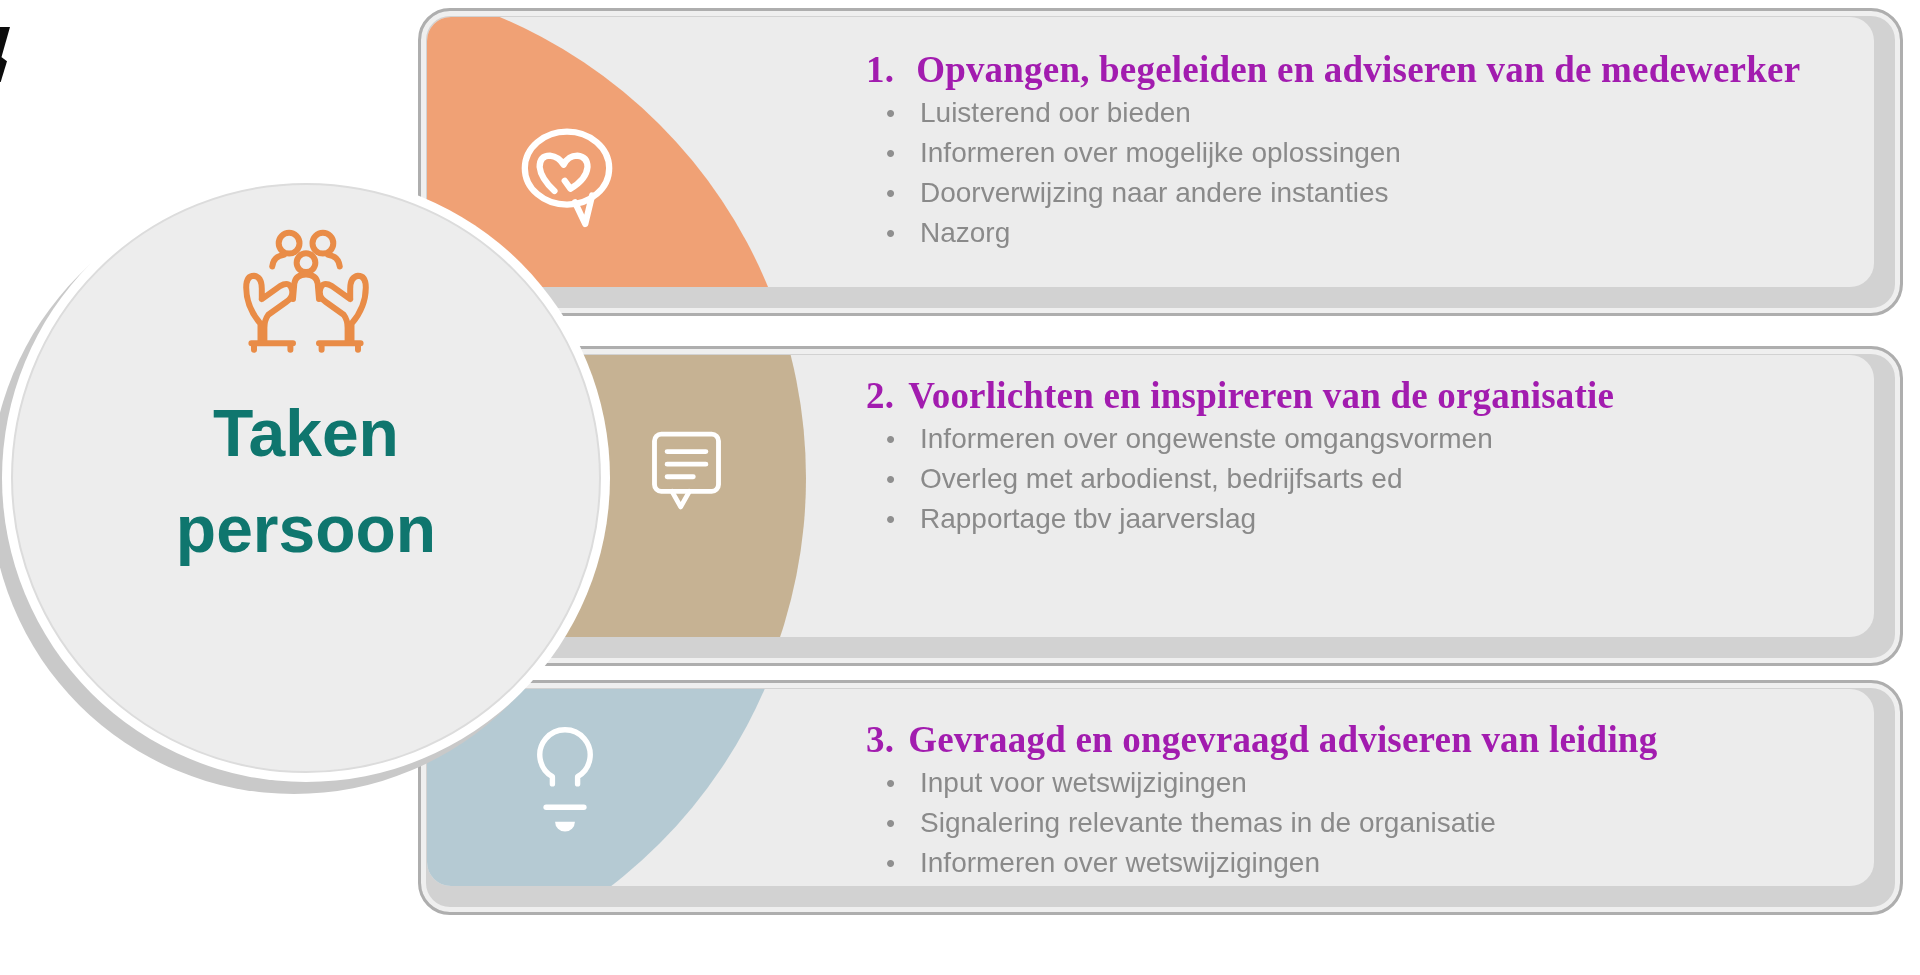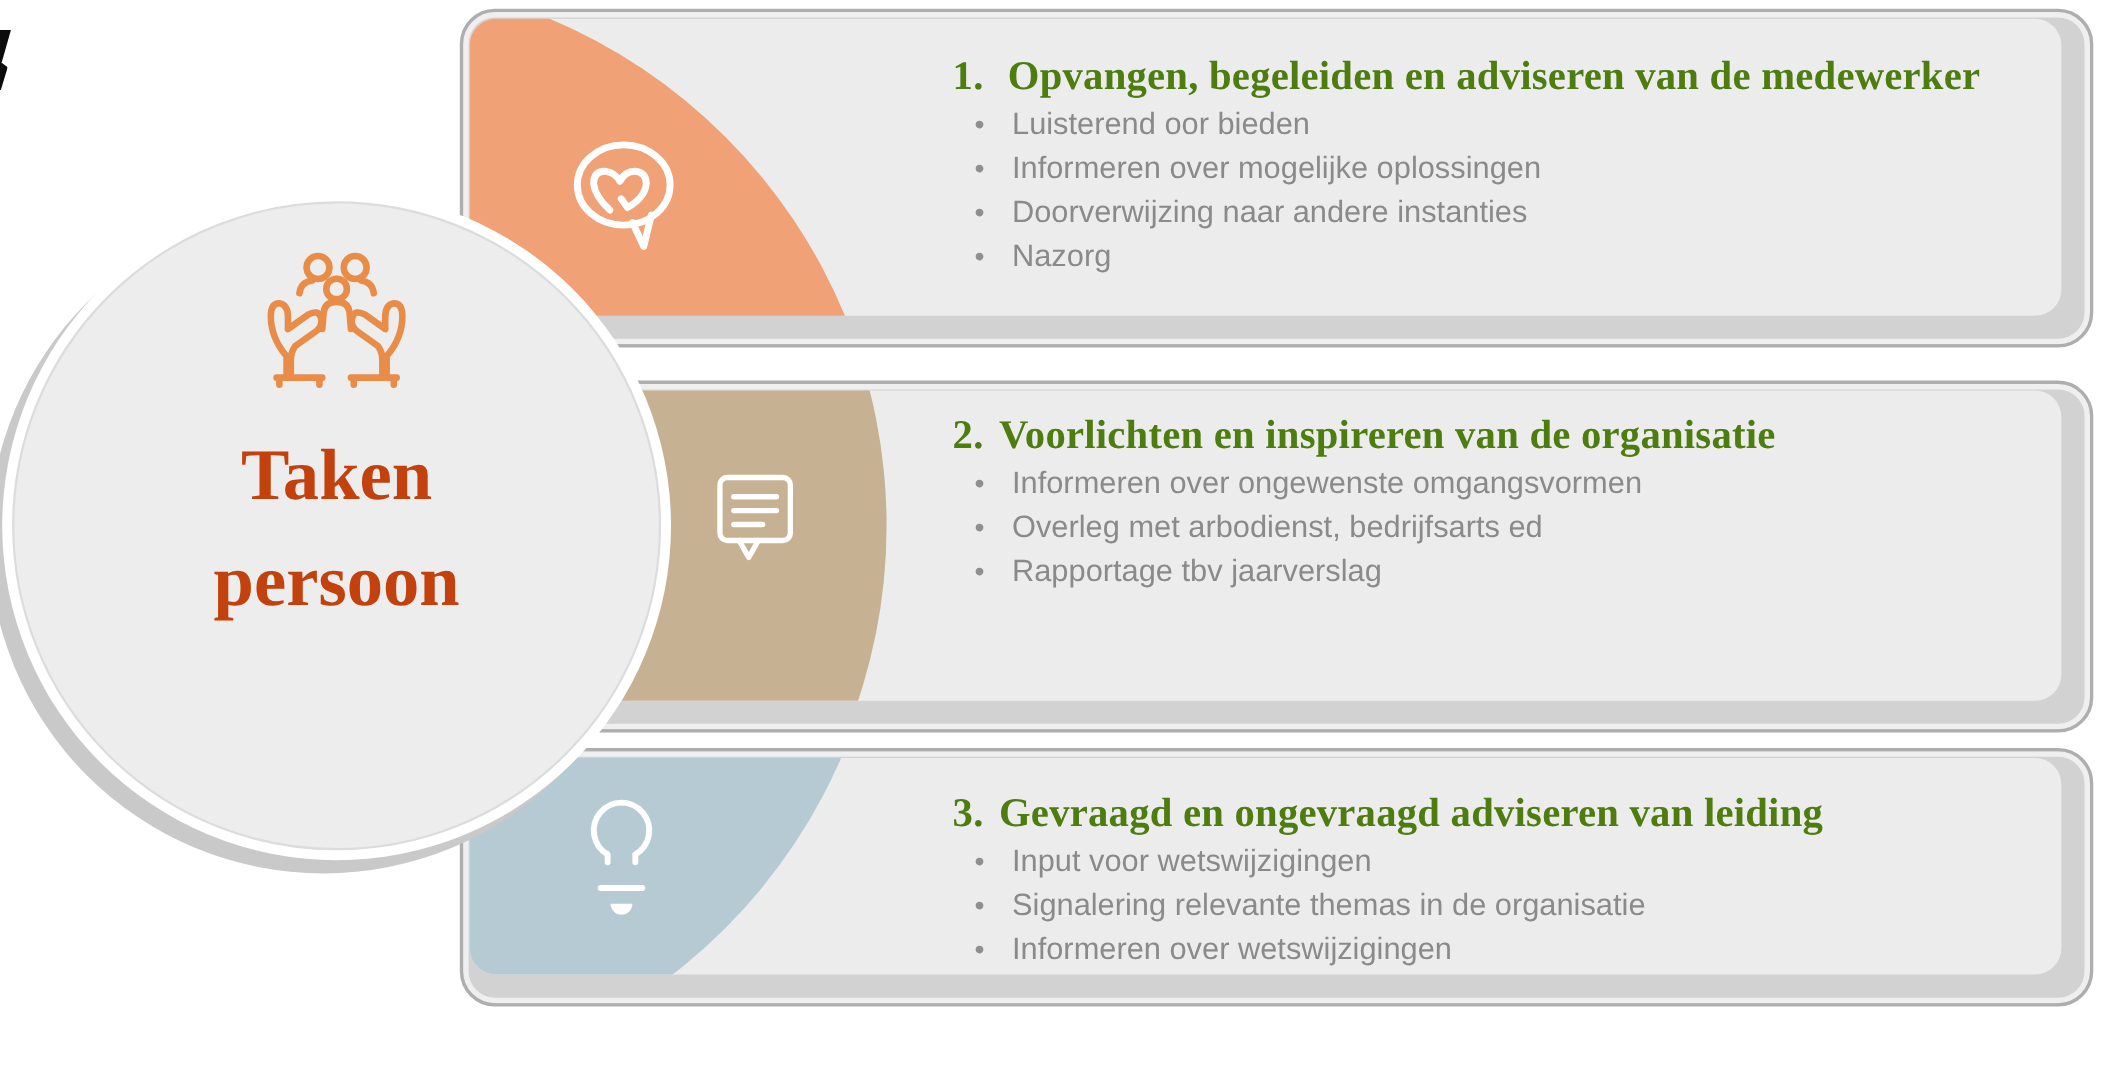--- a/index.html
+++ b/index.html
@@ -35,21 +35,21 @@
   .c2 svg.cardicon{left:211px;top:65px;width:97px;height:100px;}
   .c3 svg.cardicon{left:93px;top:35px;width:90px;height:136px;}
 
   .text{position:absolute;left:439px;top:0;right:20px;}
   .c1 .text{padding-top:30px;}
   .c2 .text{padding-top:18px;}
   .c3 .text{padding-top:28px;}
 
   h2.heading{
     margin:0;font-family:"Liberation Serif", serif;font-weight:700;
-    font-size:37px;line-height:46px;color:#4d7c0f;letter-spacing:.2px;
+    font-size:37px;line-height:46px;color:#a21caf;letter-spacing:.2px;
   }
   h2.heading .num{margin-right:14px;}
   .c1 h2.heading .num{margin-right:22px;}
 
   ul.bullets{list-style:none;margin:0 0 0 20px;padding:0;}
   ul.bullets li{
     position:relative;padding-left:34px;line-height:40px;
     font-size:28px;color:#8a8a8a;
   }
   ul.bullets li::before{
@@ -60,22 +60,22 @@
   .circle{
     position:absolute;left:11px;top:183px;width:590px;height:590px;box-sizing:border-box;
     background:#ededed;border:2px solid #dcdcdc;border-radius:50%;z-index:5;
     box-shadow:0 0 0 9px #ffffff, -12px 12px 0 9px #c9c9c9;
     display:flex;flex-direction:column;align-items:center;
     padding-top:40px;
   }
   .circle svg.centericon{width:134px;height:130px;}
   .circle-title{
     margin-top:30px;text-align:center;
-    font-family:Liberation Serif, serif;font-weight:700;
-    font-size:66px;line-height:96px;color:#c2410c;
+    font-family:Liberation Sans, sans-serif;font-weight:700;
+    font-size:66px;line-height:96px;color:#0f766e;
   }
 
   
   .art1{position:absolute;left:0;top:27px;width:10px;height:30px;background:#0c0c0c;
         clip-path:polygon(0 0,100% 0,15% 100%,0 100%);z-index:6;}
   .art1b{position:absolute;left:0;top:56px;width:7px;height:26px;background:#0c0c0c;
         clip-path:polygon(0 0,100% 20%,10% 100%,0 100%);z-index:6;}
   .art2{position:absolute;left:-6px;top:466px;width:14px;height:44px;box-sizing:border-box;
         border:4px solid transparent;border-left-color:#161616;border-radius:50%;z-index:6;}
 </style>

